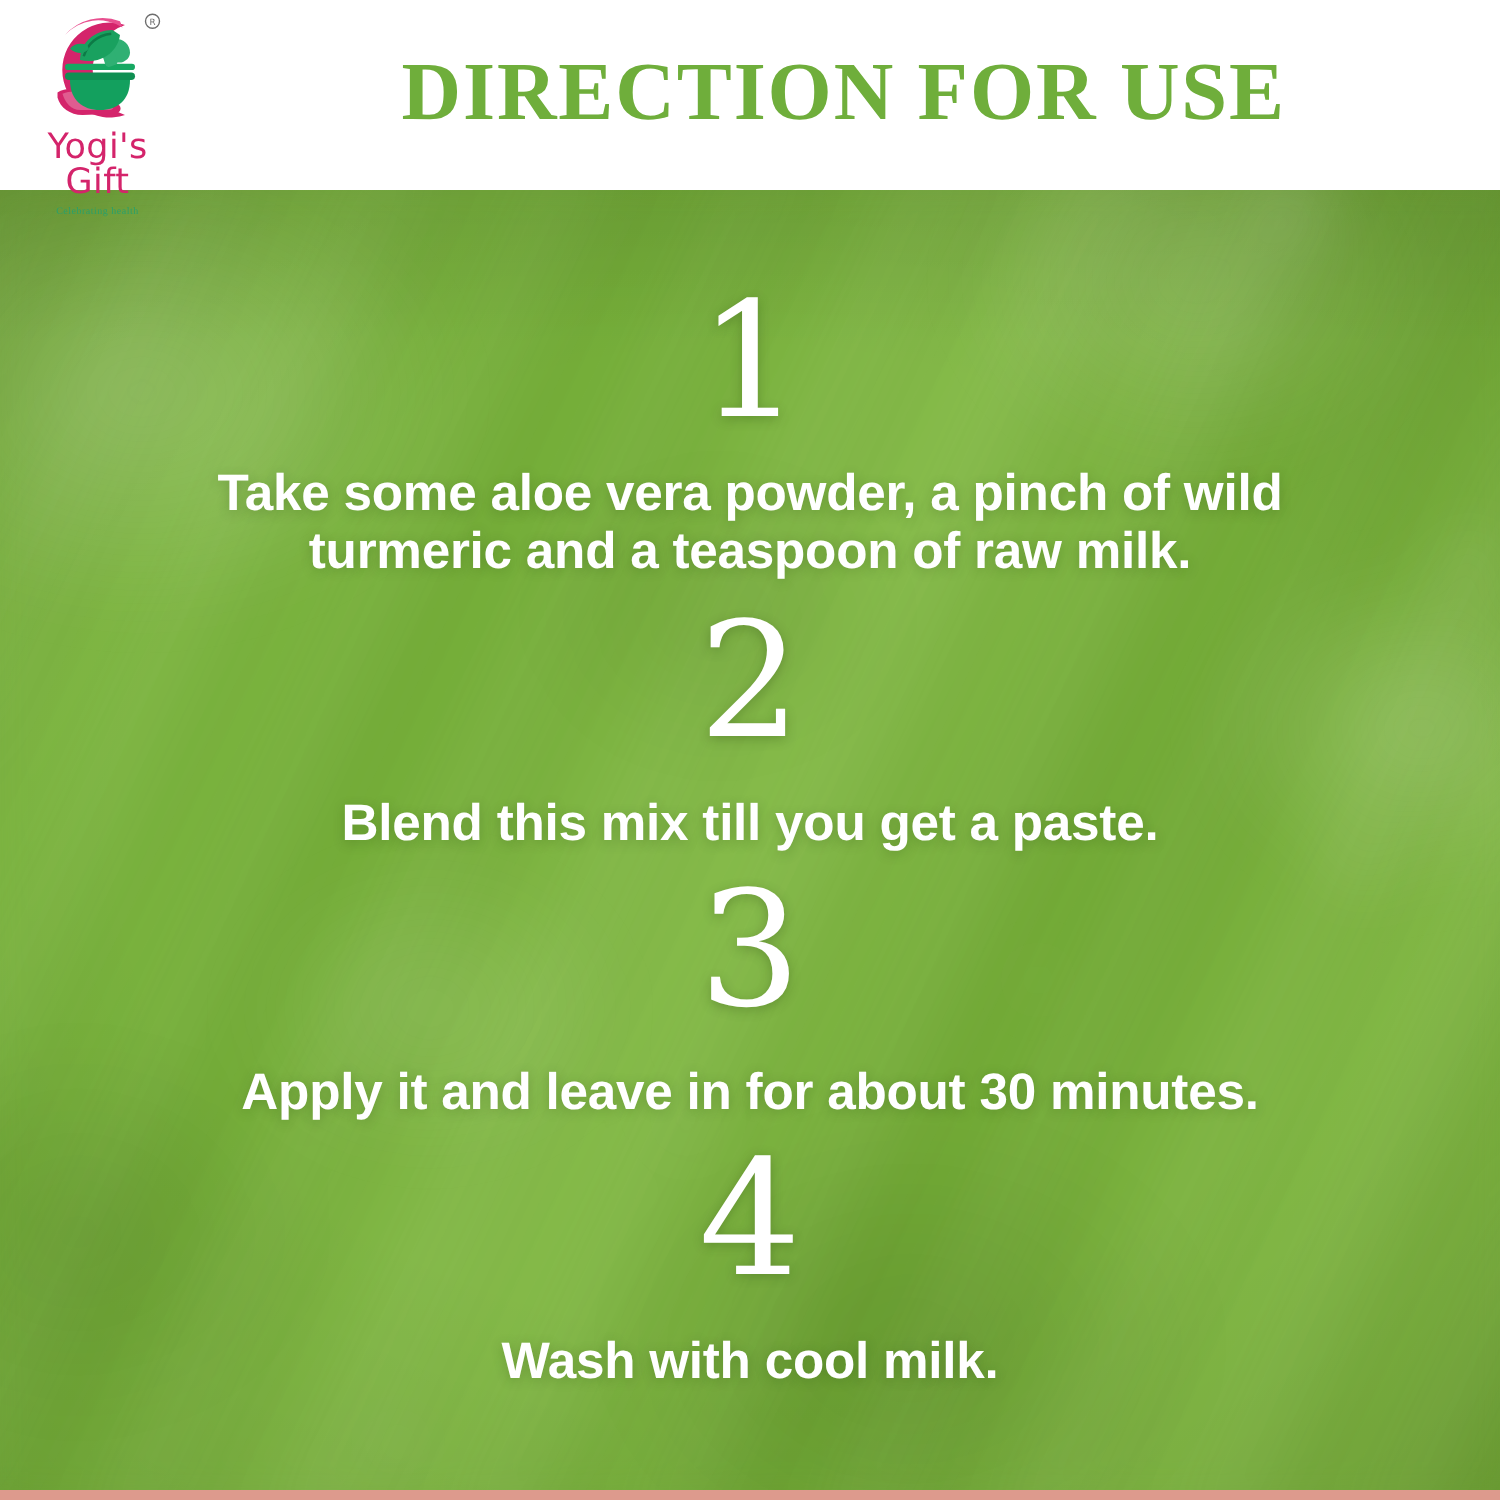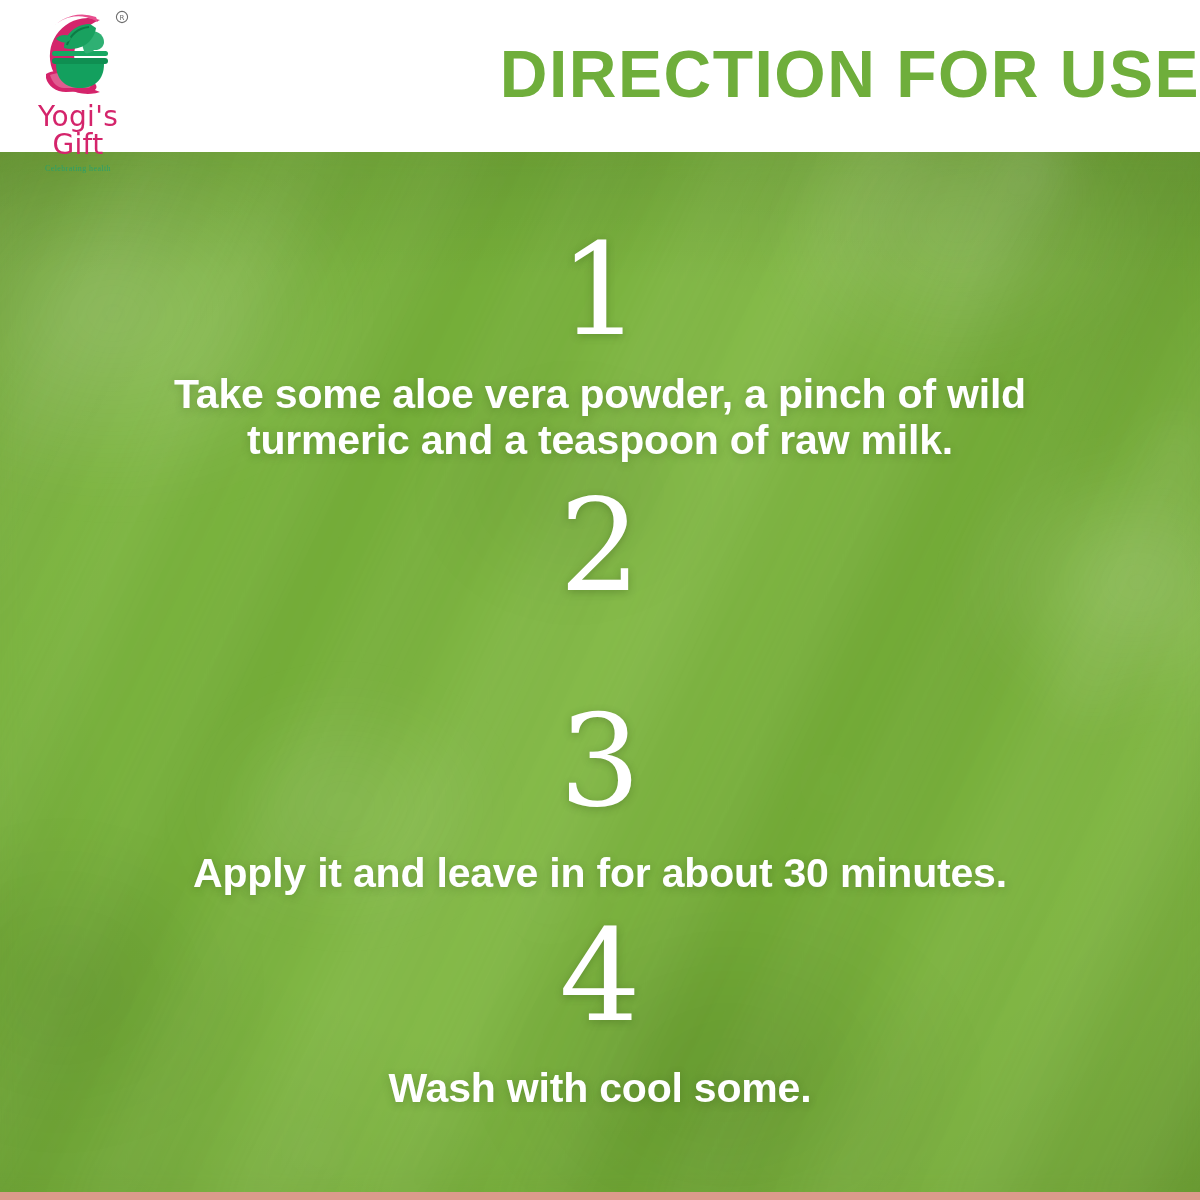--- a/index.html
+++ b/index.html
@@ -65,22 +65,22 @@
     margin-top: 6px;
   }
 
   .header-title {
     position: absolute;
     left: 150px;
     top: 0;
     width: 1050px;
     height: 148px;
     line-height: 148px;
-    text-align: right;
-    font-family: Liberation Sans, sans-serif;
+    text-align: center;
+    font-family: Liberation Serif, serif;
     font-weight: bold;
     font-size: 66px;
     letter-spacing: 1.5px;
     color: #6fae3b;
     white-space: nowrap;
   }
 
   
   .bg {
     position: absolute;
@@ -257,29 +257,30 @@
 
   <div class="steps">
 
     <div class="step" id="step-1">
       <div class="step-number">1</div>
       <div class="step-text">Take some aloe vera powder, a pinch of wild turmeric and a teaspoon of raw milk.</div>
     </div>
 
     <div class="step" id="step-2">
       <div class="step-number">2</div>
+      <div class="step-text">Blend this mix till you get a paste.</div>
     </div>
 
     <div class="step" id="step-3">
       <div class="step-number">3</div>
       <div class="step-text">Apply it and leave in for about 30 minutes.</div>
     </div>
 
     <div class="step" id="step-4">
       <div class="step-number">4</div>
-      <div class="step-text">Wash with cool some.</div>
+      <div class="step-text">Wash with cool milk.</div>
     </div>
 
   </div>
 
   <div class="bottom-accent"></div>
 
 </div>
 
 </body></html>

